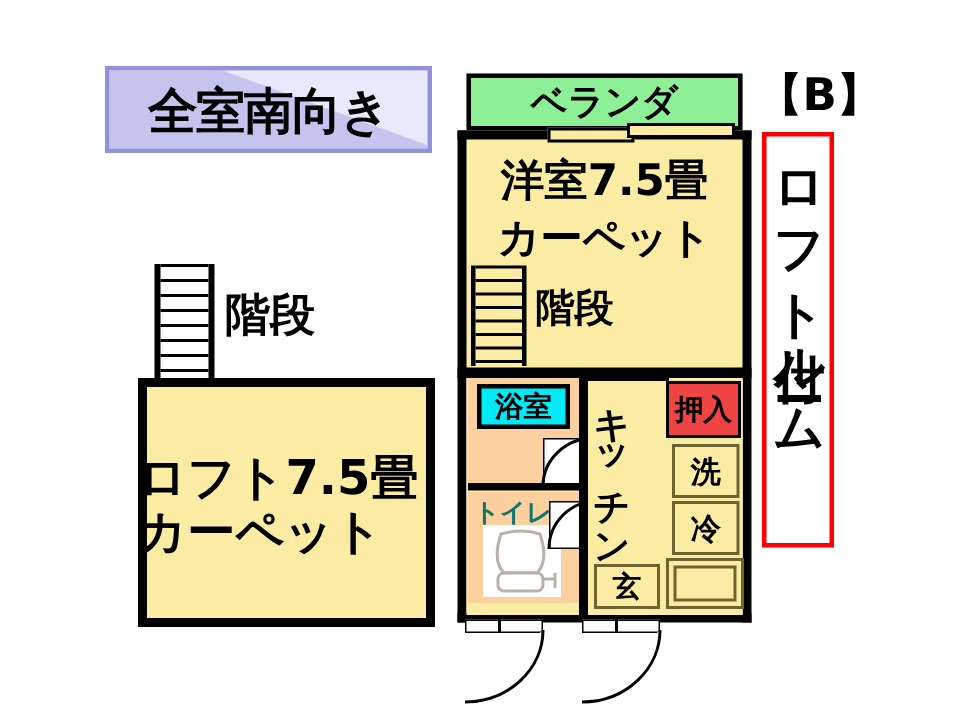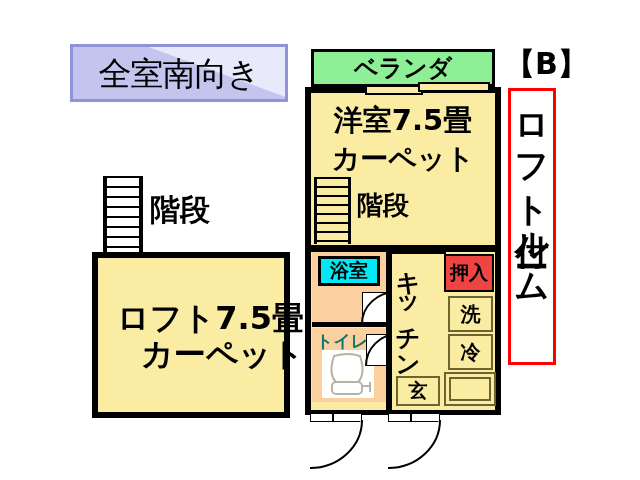--- a/index.html
+++ b/index.html
@@ -16,21 +16,21 @@
   .abs{position:absolute;box-sizing:border-box;}
 
   
   .banner{
     left:70px;top:44px;width:218px;height:58px;
     border:3px solid #8f93d8;
     background:linear-gradient(200deg,#e8e9fb 0%,#e8e9fb 38%,#c3c5ef 39%,#c3c5ef 100%);
     display:flex;align-items:center;justify-content:center;
   }
   .banner span{
-    font-size:33px;font-weight:normal;color:#000;letter-spacing:-1px;
+    font-size:33px;font-weight:bold;color:#000;letter-spacing:-1px;
     line-height:1;white-space:nowrap;text-align:right;
   }
 
   
   .plan-code{
     left:505px;top:44px;width:70px;height:40px;
     font-size:30px;font-weight:bold;color:#000;line-height:40px;
     white-space:nowrap;
   }
   .vertical-tag{
@@ -45,21 +45,21 @@
     letter-spacing:0px;white-space:nowrap;
   }
 
   
   .loft-box{
     left:92px;top:252px;width:198px;height:166px;
     border:6px solid #000;background:#fbeca3;
   }
   .loft-label{
     left:92px;top:282px;width:212px;height:110px;
-    display:flex;flex-direction:column;align-items:flex-end;justify-content:center;
+    display:flex;flex-direction:column;align-items:flex-start;justify-content:center;
     pointer-events:none;
   }
   .loft-label .l1{font-size:32px;font-weight:bold;color:#000;line-height:1.12;white-space:nowrap;}
   .loft-label .l2{font-size:32px;font-weight:bold;color:#000;line-height:1.12;white-space:nowrap;}
 
   .loft-stairs{
     left:103px;top:176px;width:40px;height:78px;
     border-left:4px solid #000;border-right:4px solid #000;
     background:#ffffff;
   }

